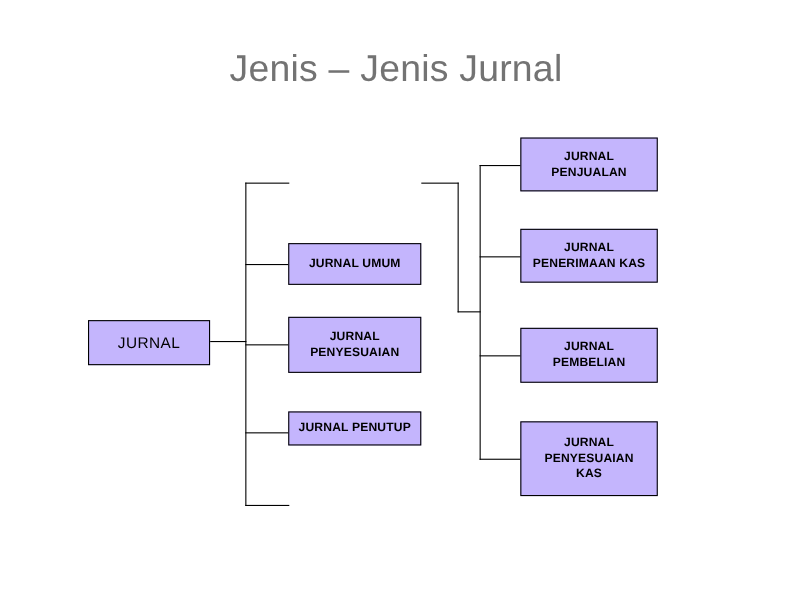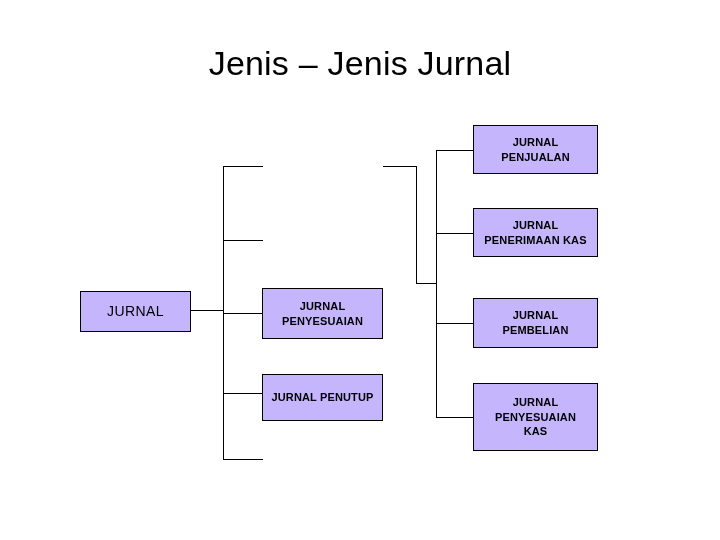--- a/index.html
+++ b/index.html
@@ -21,21 +21,21 @@
   }
   #title {
     position: absolute;
     left: 0;
     top: 44px;
     width: 720px;
     text-align: center;
     font-size: 34px;
     font-weight: 400;
     letter-spacing: 0.2px;
-    color: #000000;
+    color: #737373;
     white-space: nowrap;
   }
   .node {
     position: absolute;
     box-sizing: border-box;
     border: 1.4px solid #000000;
     background: #c4b5fd;
     display: flex;
     align-items: center;
     justify-content: center;
@@ -95,29 +95,34 @@
   <div class="conn h" style="left:436px; top:323px; width:38px;"></div>
   <div class="conn h" style="left:436px; top:417px; width:38px;"></div>
 
   <div class="node root" style="left:80px; top:291px; width:111px; height:41px;">
     <span class="lines">
         <span class="ln">JURNAL</span>
       </span>
   </div>
 
 
+  <div class="node" style="left:262px; top:221px; width:121px; height:38px;">
+    <span class="lines">
+        <span class="ln">JURNAL UMUM</span>
+      </span>
+  </div>
 
   <div class="node" style="left:262px; top:288px; width:121px; height:51px;">
     <span class="lines">
         <span class="ln">JURNAL</span>
         <span class="ln">PENYESUAIAN</span>
       </span>
   </div>
 
-  <div class="node" style="left:262px; top:374px; width:121px; height:47px;">
+  <div class="node" style="left:262px; top:374px; width:121px; height:31px;">
     <span class="lines">
         <span class="ln">JURNAL PENUTUP</span>
       </span>
   </div>
 
 
   <div class="node" style="left:473px; top:125px; width:125px; height:49px;">
     <span class="lines">
         <span class="ln">JURNAL</span>
         <span class="ln">PENJUALAN</span>

